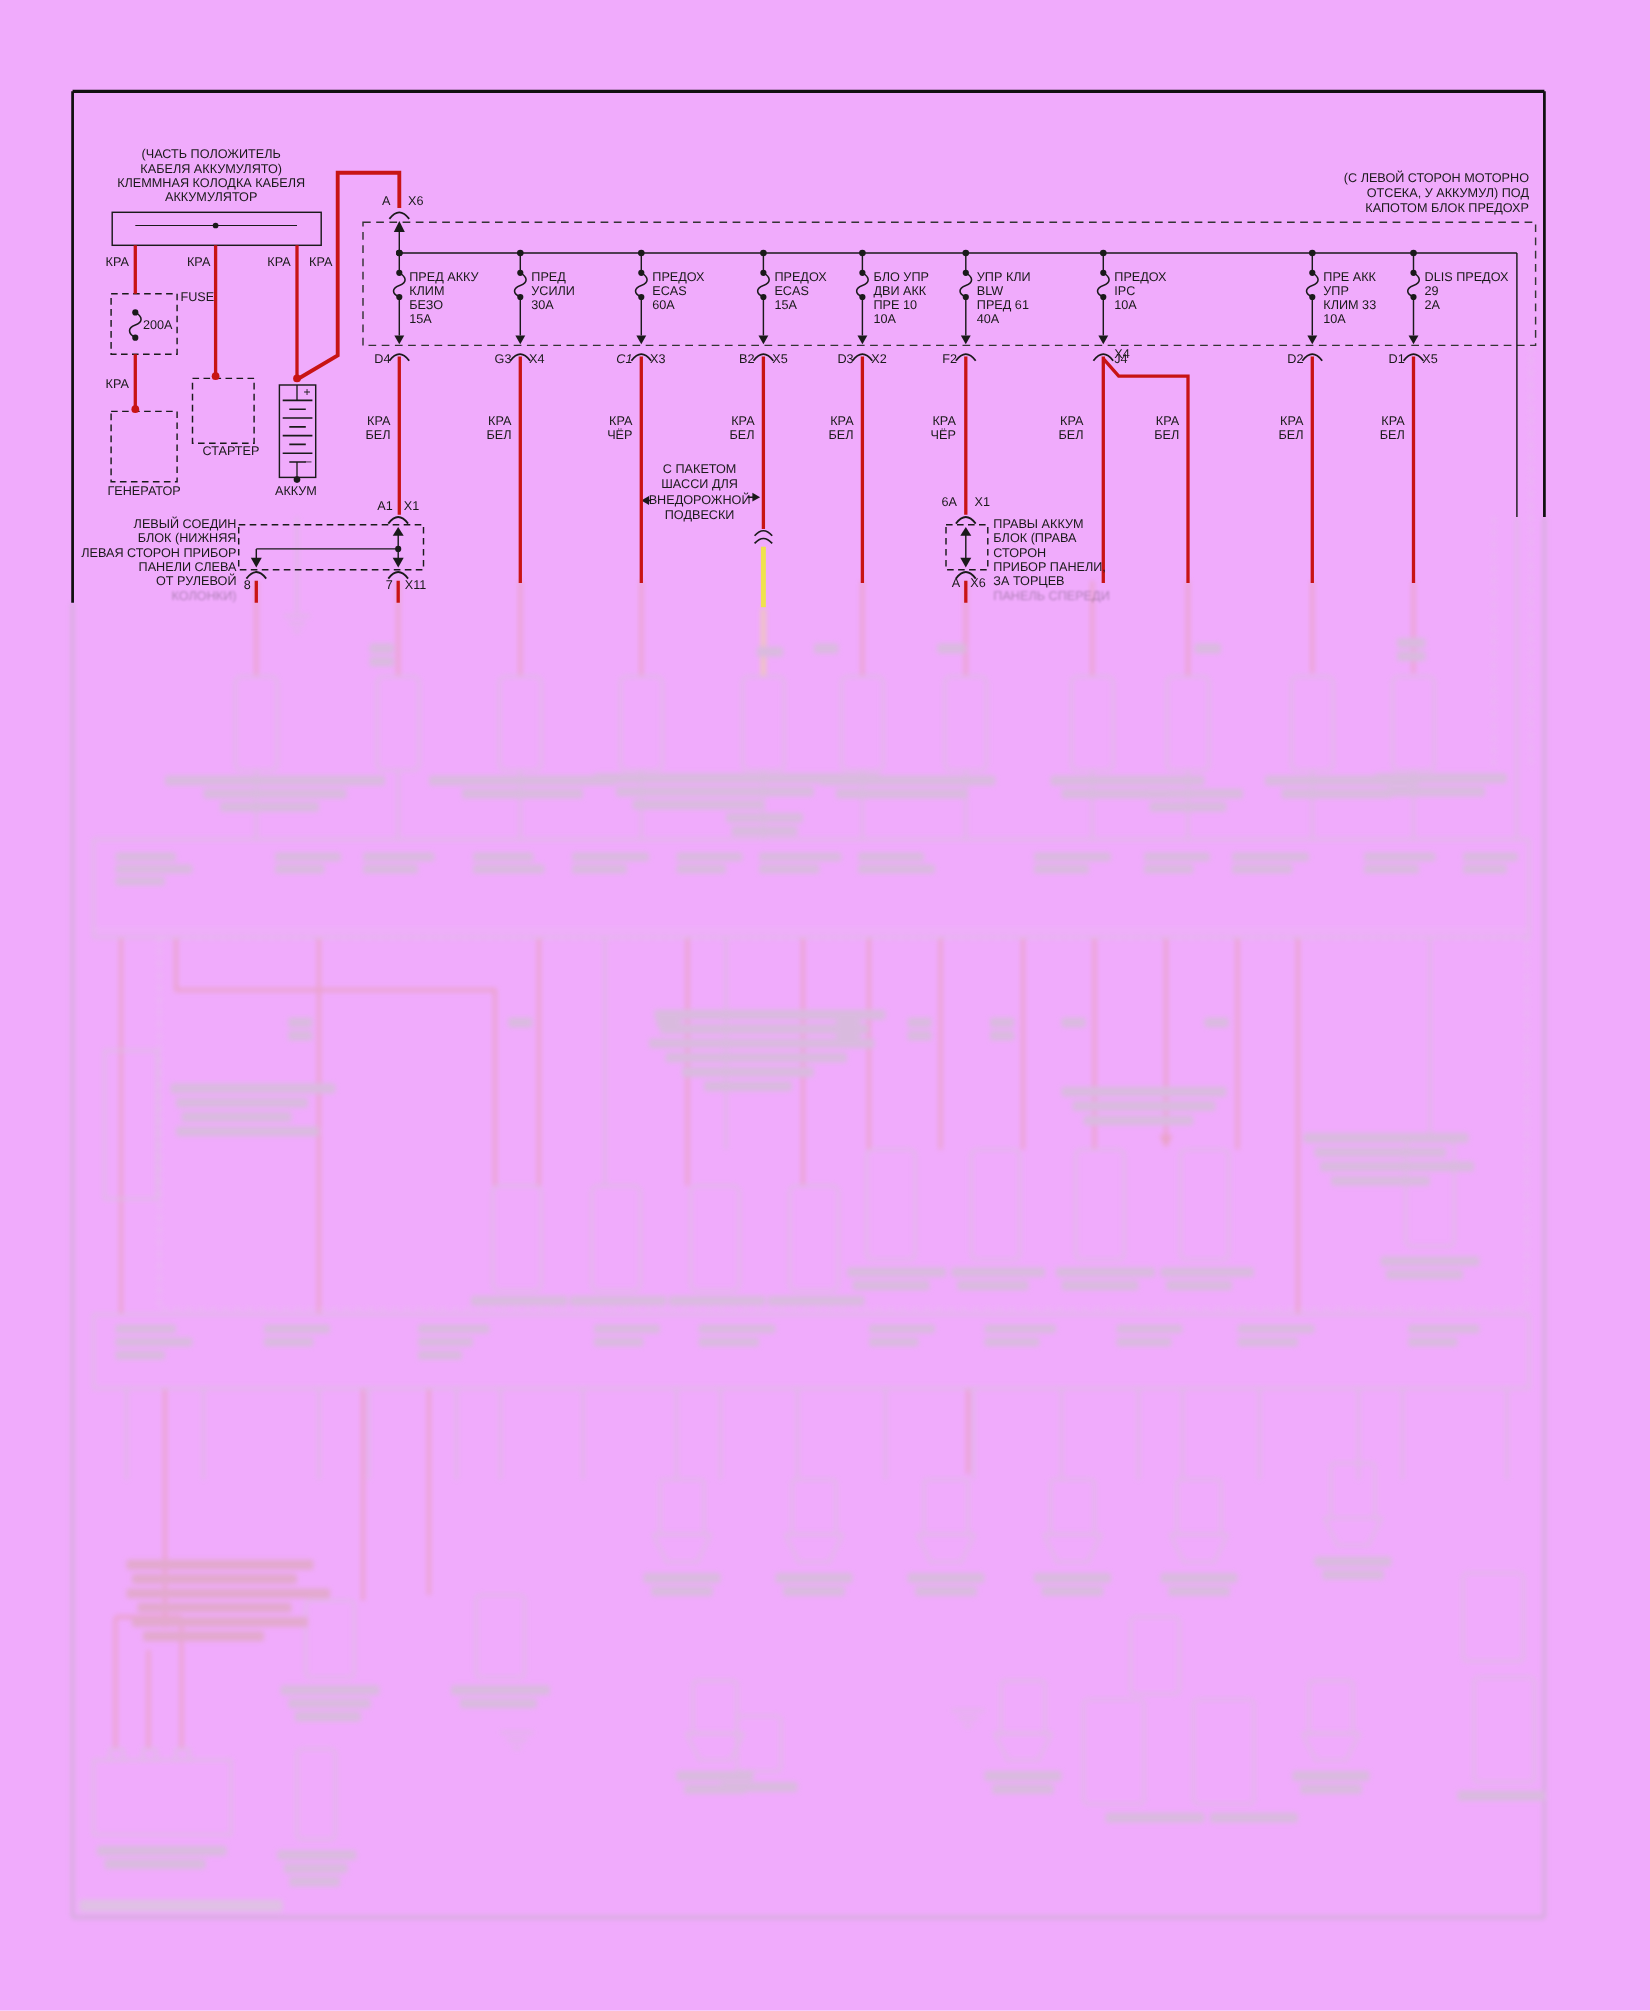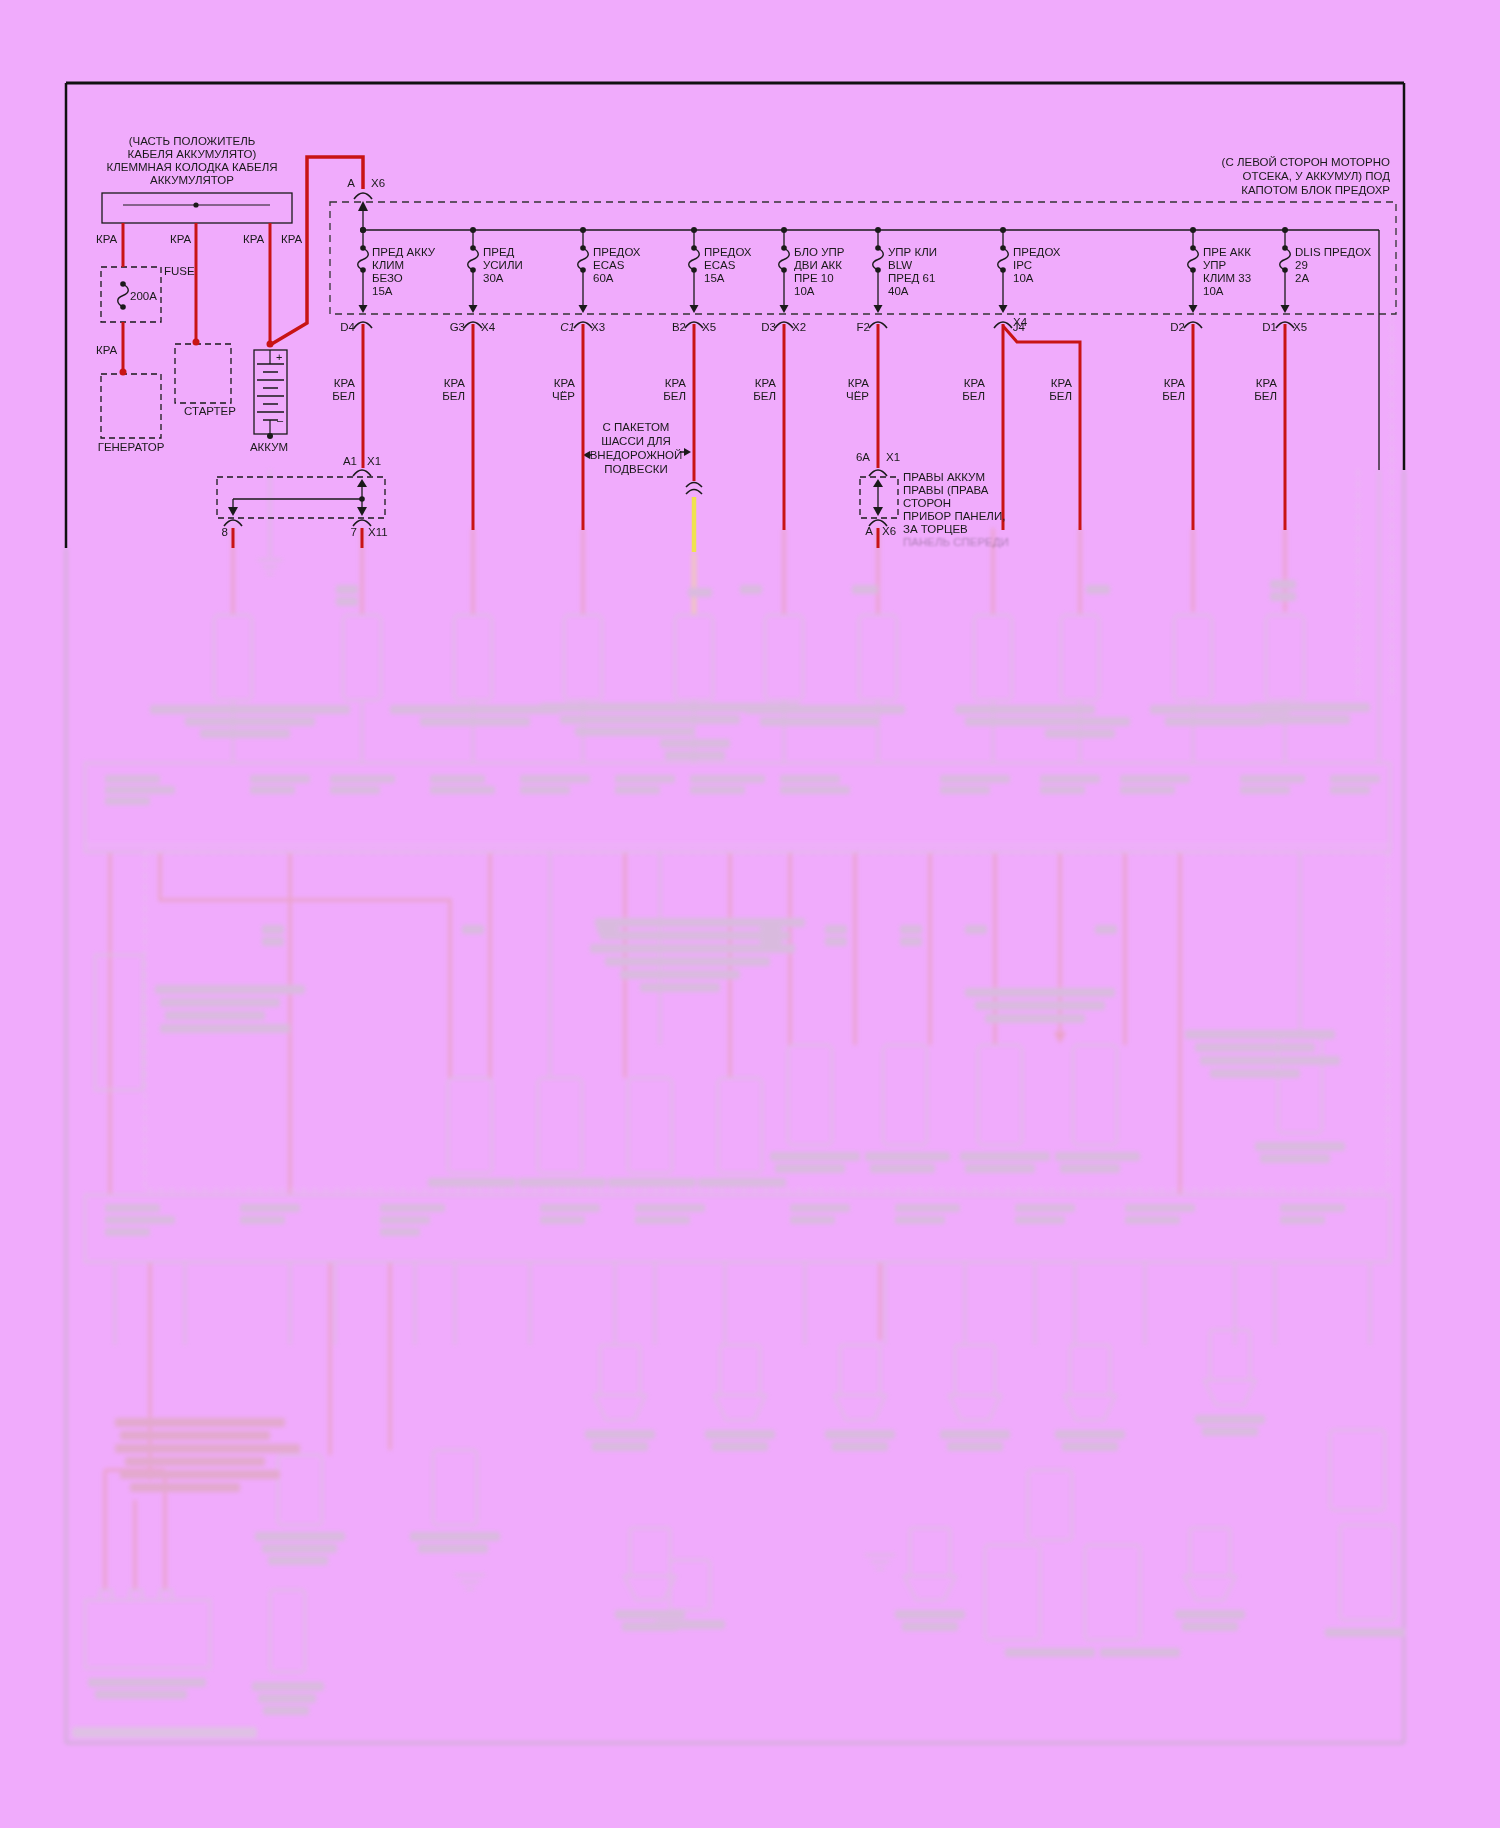--- a/index.html
+++ b/index.html
@@ -556,27 +556,35 @@
       <span>ШАССИ ДЛЯ</span>
     <span>ВНЕДОРОЖНОЙ</span>
       <span>ПОДВЕСКИ</span>
   </div>
 
   <div class="lbl ra" style="left:357px;top:455px;">A1</div>
   <div class="lbl" style="left:367px;top:455px;">X1</div>
   <div class="lbl ra" style="left:228px;top:526px;">8</div>
   <div class="lbl ra" style="left:357px;top:526px;">7</div>
   <div class="lbl" style="left:368px;top:526px;">X11</div>
+  <div class="lbl ra blk" style="left:215px;top:471px;">
+    <span>ЛЕВЫЙ СОЕДИН</span>
+      <span>БЛОК (НИЖНЯЯ</span>
+    <span>ЛЕВАЯ СТОРОН ПРИБОР</span>
+      <span>ПАНЕЛИ СЛЕВА</span>
+    <span>ОТ РУЛЕВОЙ</span>
+    <span class="faded">КОЛОНКИ)</span>
+  </div>
 
   <div class="lbl ra" style="left:870px;top:451px;">6А</div>
   <div class="lbl" style="left:886px;top:451px;">X1</div>
   <div class="lbl ra" style="left:873px;top:525px;">А</div>
   <div class="lbl" style="left:882px;top:525px;">X6</div>
   <div class="lbl blk" style="left:903px;top:471px;">
     <span>ПРАВЫ АККУМ</span>
-      <span>ПРАВЫ (ПРАВА</span>
+      <span>БЛОК (ПРАВА</span>
     <span>СТОРОН</span>
       <span>ПРИБОР ПАНЕЛИ,</span>
     <span>ЗА ТОРЦЕВ</span>
     <span class="faded">ПАНЕЛЬ СПЕРЕДИ</span>
   </div>
 
 </div>
 
 </body></html>

